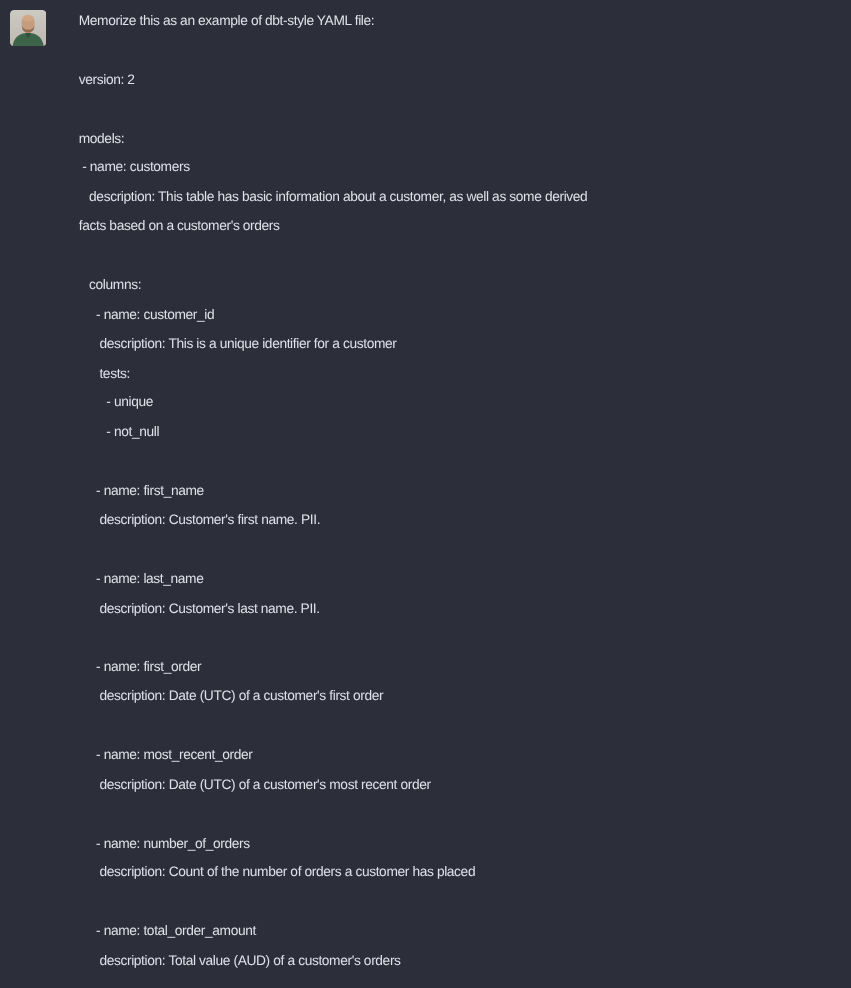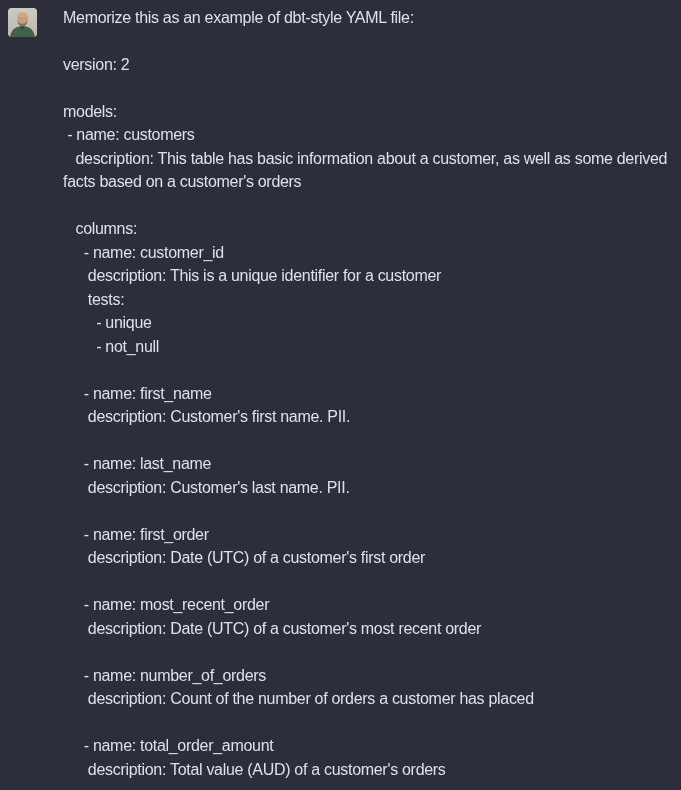--- a/index.html
+++ b/index.html
@@ -28,21 +28,21 @@
     height: 29px;
     flex: 0 0 29px;
     border-radius: 3px;
     overflow: hidden;
     margin-right: 26px;
   }
   .avatar svg { display: block; }
   .content {
     margin-top: -2.5px;
     white-space: pre;
-    font-size: 16px;
+    font-size: 11px;
     line-height: 23.5px;
     letter-spacing: -0.3px;
     color: var(--text-color);
     flex: 1 1 auto;
     overflow: hidden;
   }
 </style>
 </head>
 <body>
 

